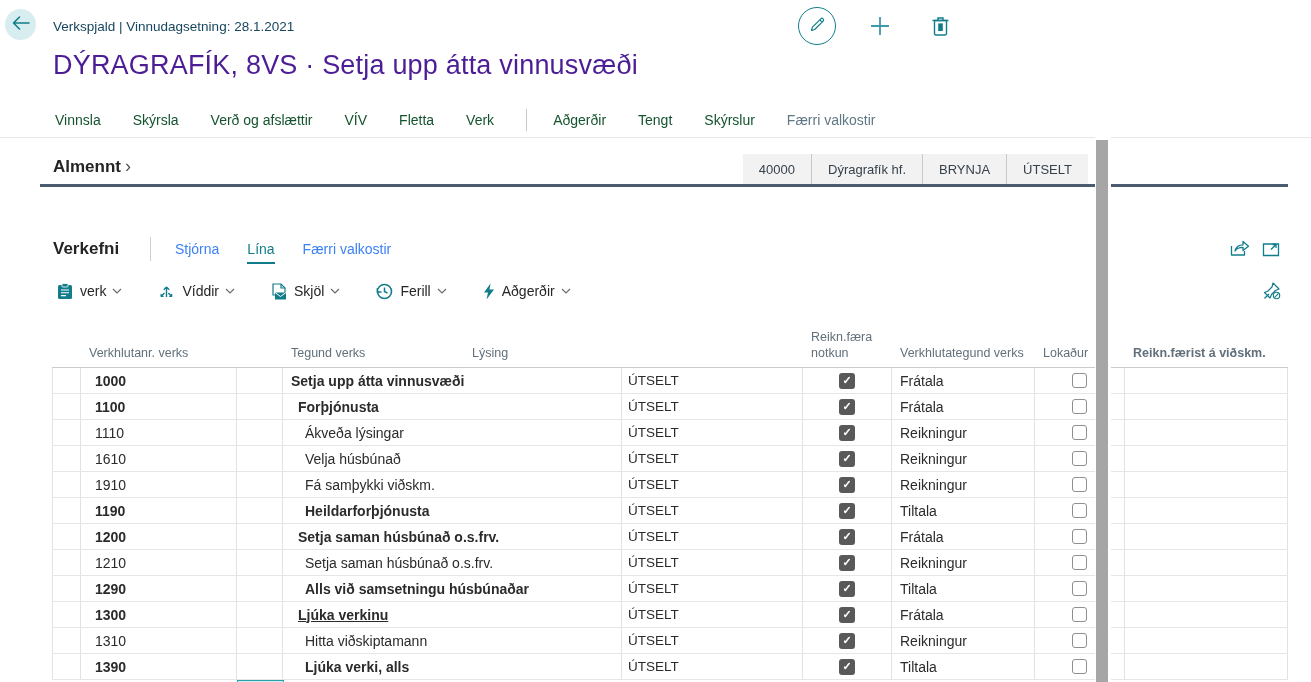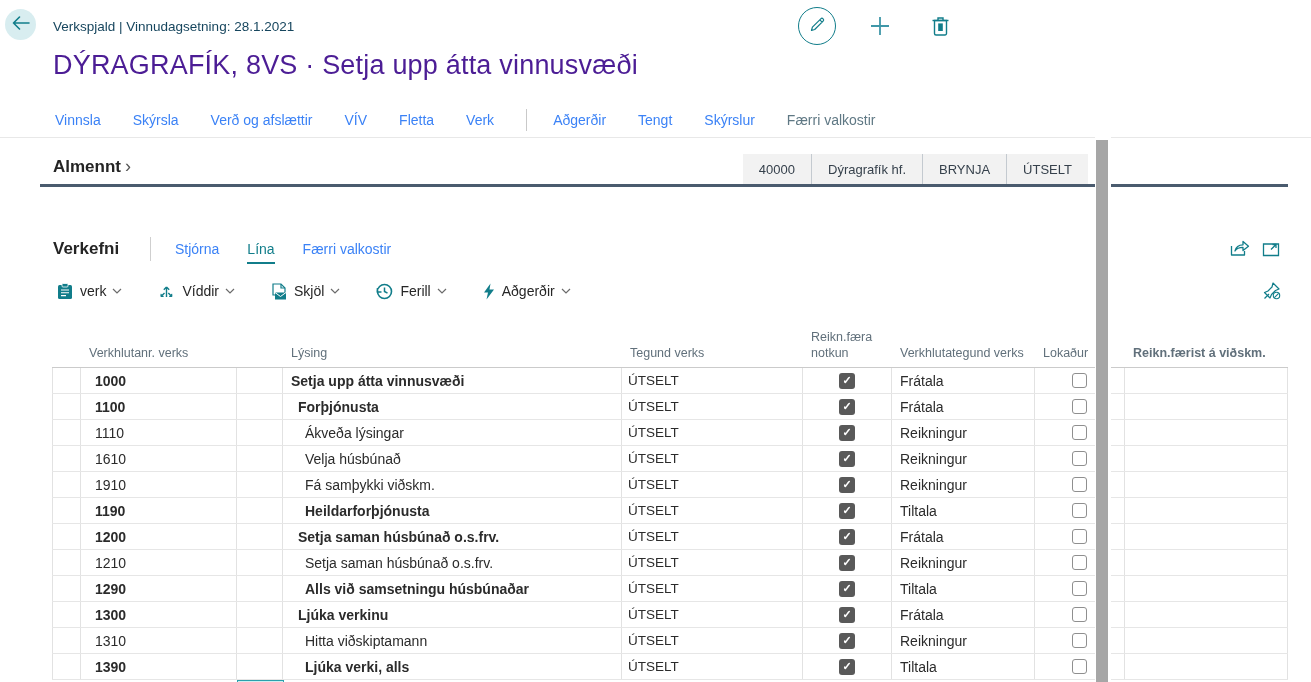--- a/index.html
+++ b/index.html
@@ -16,21 +16,21 @@
               border:1.4px solid #117d8a; display:flex; align-items:center; justify-content:center; cursor:pointer; }
   #new-btn  { left:869px; top:15px; cursor:pointer; }
   #delete-btn { left:931px; top:15px; cursor:pointer; }
 
   
   #page-title { left:53px; top:50px; font-size:27px; font-weight:400; color:#4c1d95; letter-spacing:0.2px; }
 
   
   #menubar { left:0; top:102px; width:1311px; height:36px; border-bottom:1px solid #e8e8e8;
              display:flex; align-items:center; padding-left:55px; }
-  .menu-item { font-size:14px; color:#3b82f6; margin-right:32px; cursor:pointer; white-space:nowrap; }
+  .menu-item { font-size:14px; color:#14532d; margin-right:32px; cursor:pointer; white-space:nowrap; }
   .menu-sep { width:1px; height:22px; background:#c9c9c9; margin:0 26px 0 0; }
   .menu-more { color:#5f7884; }
 
   
   #almennt { left:53px; top:156px; font-size:17px; font-weight:bold; color:#242424; cursor:pointer; }
   #almennt .chev { font-weight:normal; color:#555; font-size:18px; margin-left:4px; }
   #badges { top:154px; right:23px; height:30px; display:flex; background:#f2f2f2; }
   .badge { display:flex; align-items:center; justify-content:center; padding:0 16px;
            font-size:13px; color:#36414c; border-right:1px solid #c4cad0; cursor:pointer; white-space:nowrap; }
   .badge:last-child { border-right:none; }
@@ -259,22 +259,22 @@
           </svg>
         </span>
       </div>
     </div>
 
   <div id="grid" class="abs">
     <div id="grid-header">
         <div class="hcell h0"></div>
         <div class="hcell h1">Verkhlutanr. verks</div>
         <div class="hcell h2"></div>
+        <div class="hcell h4">Tegund verks</div>
         <div class="hcell h3">Lýsing</div>
-        <div class="hcell h4">Tegund verks</div>
         <div class="hcell h5">Reikn.færa notkun</div>
         <div class="hcell h6">Verkhlutategund verks</div>
         <div class="hcell h7">Lokaður</div>
         <div class="hcell h8">Reikn.færist á viðskm.</div>
       </div>
     <div id="grid-body">
         <div class="row bold first">
           <div class="cell c0"></div>
           <div class="cell c1">1000</div>
           <div class="cell c2"></div>
@@ -406,21 +406,21 @@
           <div class="cell c6">Tiltala</div>
           <div class="cell c7">
             <div class="cb unchecked"></div>
           </div>
           <div class="cell c8"></div>
         </div>
         <div class="row bold">
           <div class="cell c0"></div>
           <div class="cell c1">1300</div>
           <div class="cell c2"></div>
-          <div class="cell c3" style="padding-left: 15px;">Ljúka verkinu</div>
+          <div class="cell c3" style="padding-left: 15px; text-decoration: underline;">Ljúka verkinu</div>
           <div class="cell c4">ÚTSELT</div>
           <div class="cell c5">
             <div class="cb checked"></div>
           </div>
           <div class="cell c6">Frátala</div>
           <div class="cell c7">
             <div class="cb unchecked"></div>
           </div>
           <div class="cell c8"></div>
         </div>

